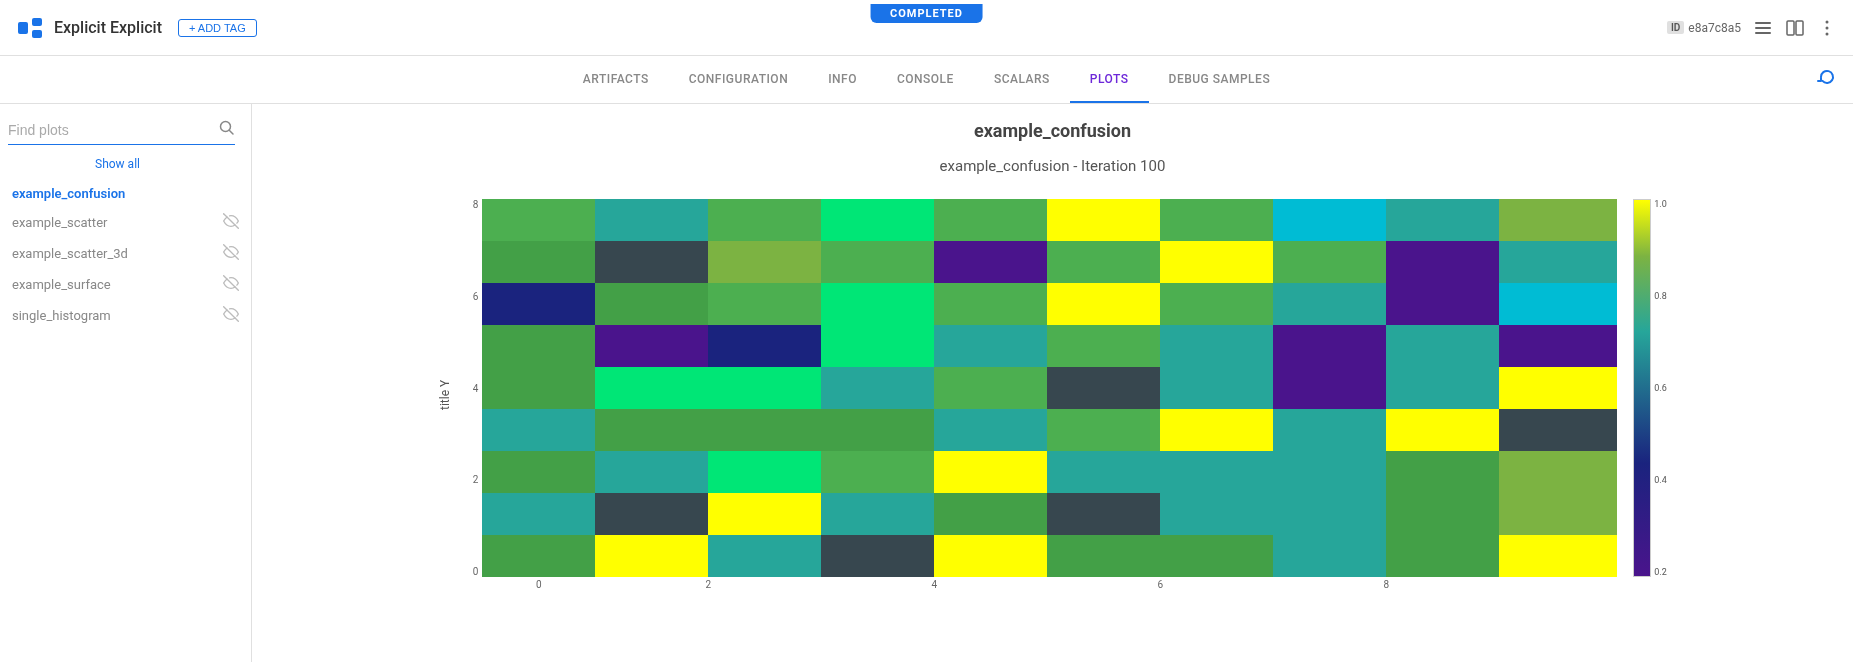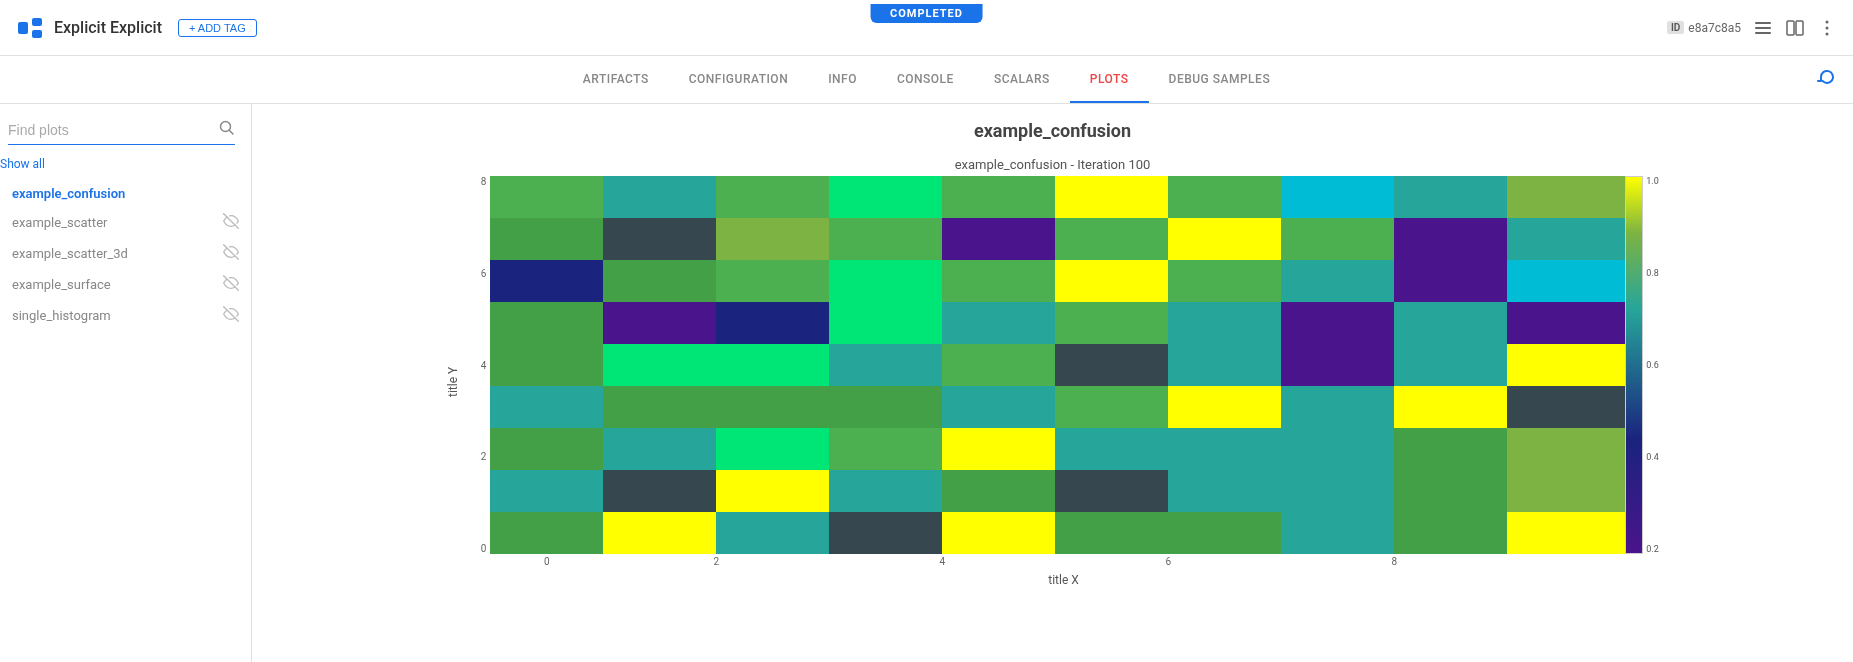--- a/index.html
+++ b/index.html
@@ -99,21 +99,21 @@
       align-items: center;
       font-size: 12px;
       font-weight: 500;
       color: #888;
       cursor: pointer;
       letter-spacing: 0.5px;
       border-bottom: 2px solid transparent;
       text-transform: uppercase;
     }
     .nav-tab.active {
-      color: #ef4444;
+      color: #6d28d9;
       border-bottom: 2px solid #1a73e8;
     }
     .nav-refresh {
       position: absolute;
       right: 16px;
       background: none;
       border: none;
       cursor: pointer;
       color: #1a73e8;
       font-size: 18px;
@@ -148,21 +148,21 @@
       font-size: 14px;
       color: #333;
       background: transparent;
     }
     .search-input::placeholder { color: #aaa; }
     .search-icon {
       color: #888;
       font-size: 16px;
     }
     .show-all-link {
-      text-align: left;
+      text-align: center;
       padding-right: 16px;
       margin-bottom: 8px;
     }
     .show-all-link a {
       font-size: 12px;
       color: #1a73e8;
       cursor: pointer;
       text-decoration: none;
     }
     .sidebar-list {
@@ -196,23 +196,23 @@
       padding: 16px 24px;
     }
     .plot-title {
       text-align: center;
       font-size: 18px;
       color: #444;
       margin-bottom: 16px;
     }
     .plot-subtitle {
       text-align: center;
-      font-size: 13px;
+      font-size: 15px;
       color: #555;
-      margin-bottom: 4px;
+      margin-bottom: 24px;
     }
 
     
     .heatmap-wrapper {
       display: flex;
       align-items: stretch;
       justify-content: center;
       gap: 8px;
     }
     .heatmap-y-label {
@@ -463,21 +463,21 @@
             <rect x="226" y="336" width="113" height="42" fill="#26a69a"></rect>
             <rect x="339" y="336" width="113" height="42" fill="#37474f"></rect>
             <rect x="452" y="336" width="113" height="42" fill="#ffff00"></rect>
             <rect x="565" y="336" width="113" height="42" fill="#43a047"></rect>
             <rect x="678" y="336" width="113" height="42" fill="#43a047"></rect>
             <rect x="791" y="336" width="113" height="42" fill="#26a69a"></rect>
             <rect x="904" y="336" width="113" height="42" fill="#43a047"></rect>
             <rect x="1017" y="336" width="118" height="42" fill="#ffff00"></rect>
           </svg>
 
-          <div style="display:flex;flex-direction:column;">
+          <div style="display:flex;flex-direction:column;padding-left:16px;">
             <div style="display:flex;align-items:stretch;height:378px;">
               <div style="width:18px;height:100%;background:linear-gradient(to bottom, #ffff00 0%, #7cb342 15%, #26a69a 35%, #1a237e 70%, #4a148c 100%);border:1px solid #ccc;"></div>
               <div style="display:flex;flex-direction:column;justify-content:space-between;padding-left:3px;font-size:9px;color:#555;">
                 <span>1.0</span>
                 <span>0.8</span>
                 <span>0.6</span>
                 <span>0.4</span>
                 <span>0.2</span>
               </div>
             </div>
@@ -485,17 +485,16 @@
         </div>
 
         <div style="display:flex;margin-left:22px;margin-top:2px;">
           <span style="width:113px;text-align:center;font-size:10px;color:#666;">0</span>
           <span style="width:226px;text-align:center;font-size:10px;color:#666;">2</span>
           <span style="width:226px;text-align:center;font-size:10px;color:#666;">4</span>
           <span style="width:226px;text-align:center;font-size:10px;color:#666;">6</span>
           <span style="width:226px;text-align:center;font-size:10px;color:#666;">8</span>
         </div>
 
-        <div style="text-align:center;font-size:12px;color:#555;margin-top:6px;">title X</div>
       </div>
     </div>
   </main>
 </div>
 
 </body></html>

